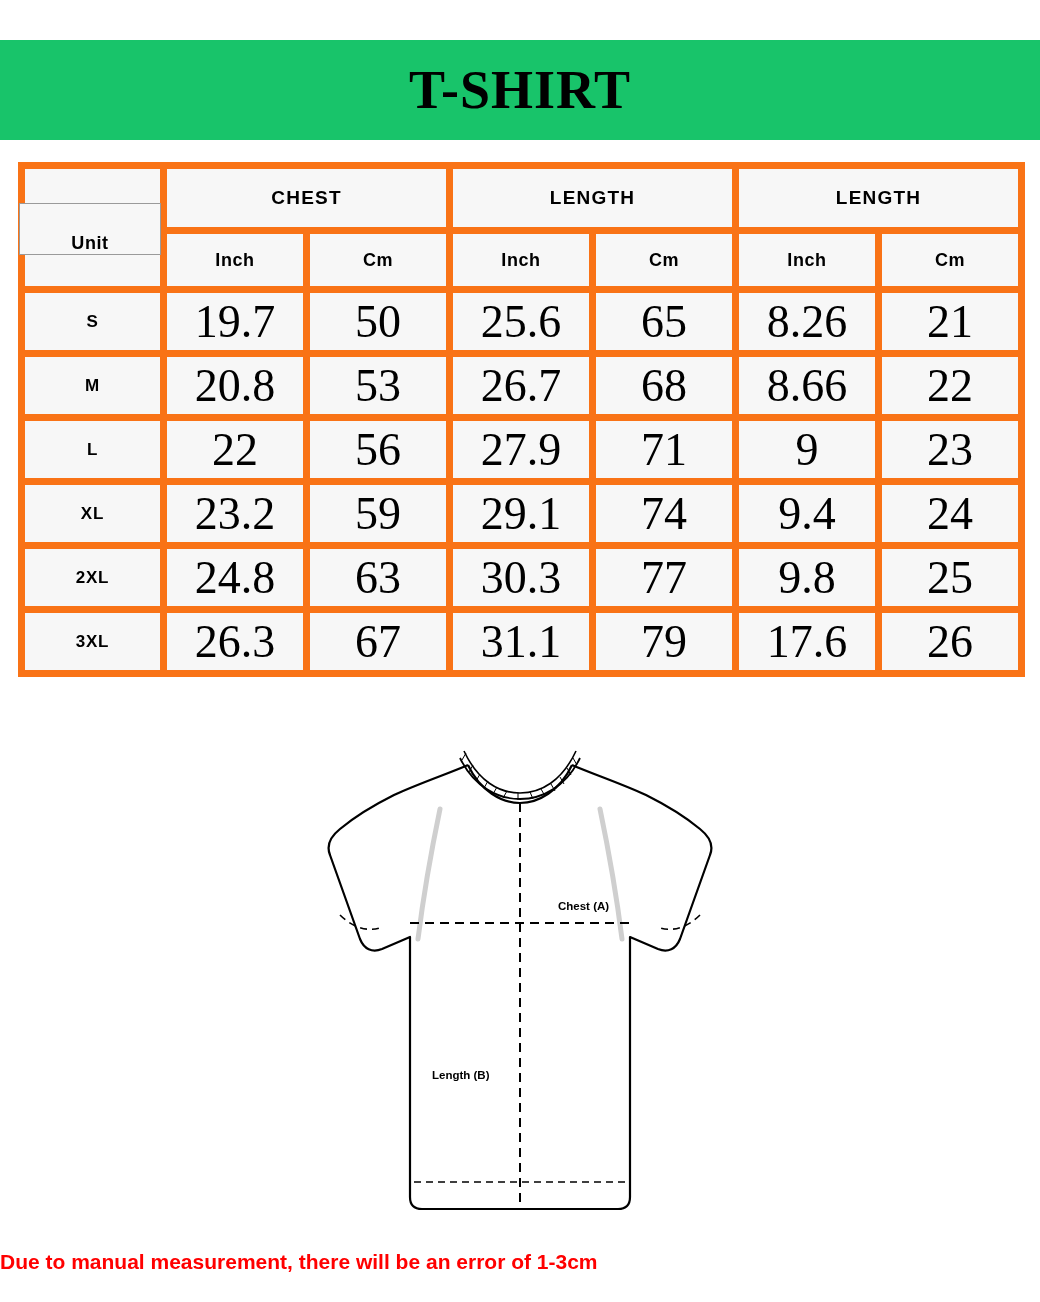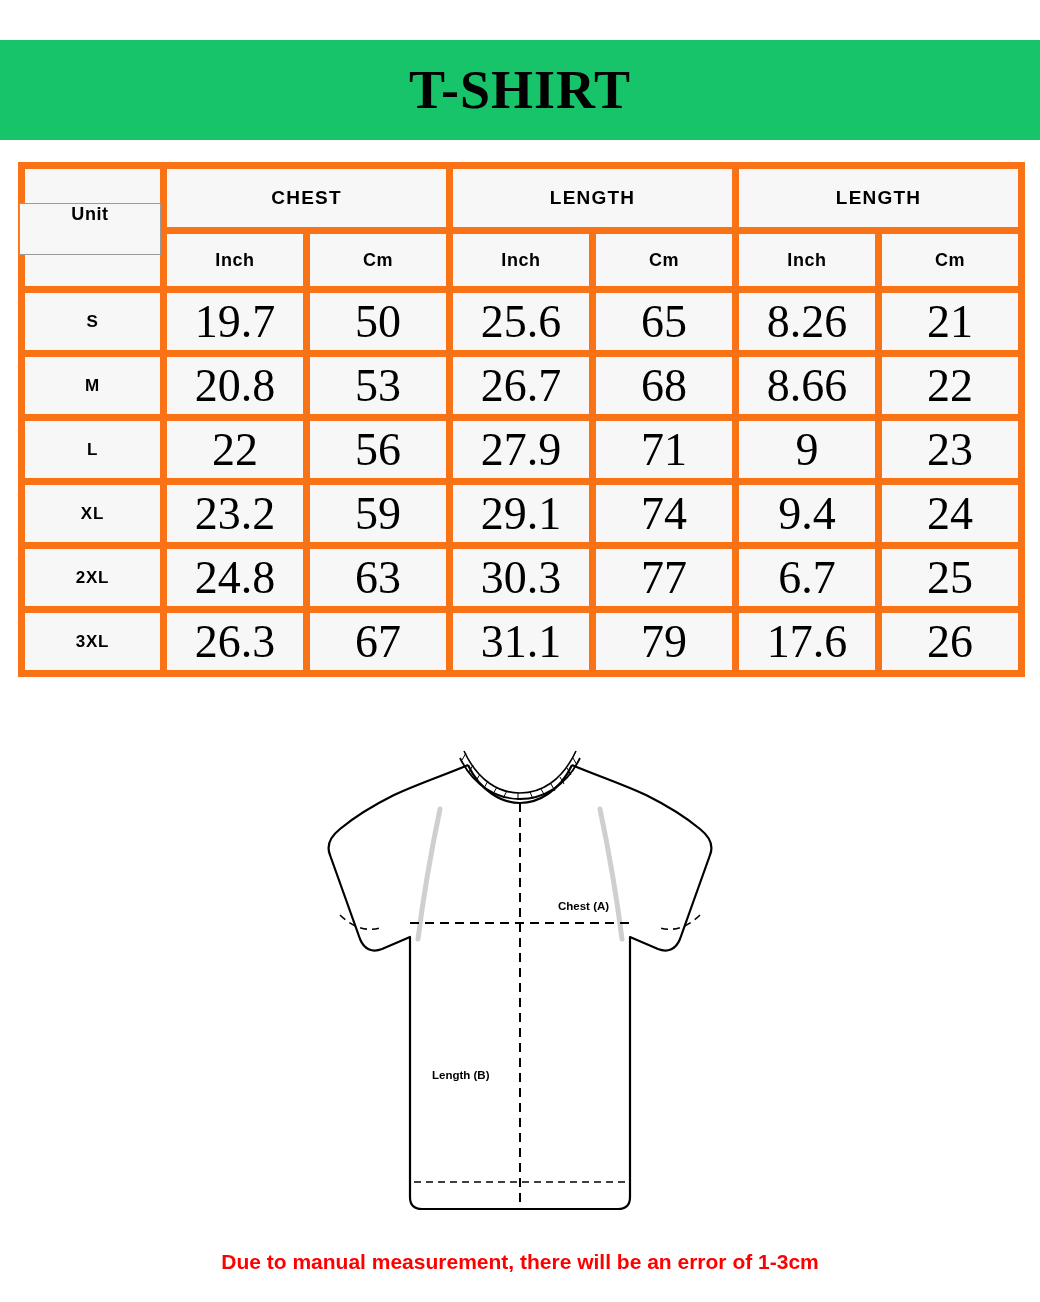--- a/index.html
+++ b/index.html
@@ -103,21 +103,20 @@
     font-weight: 700;
     fill: #000;
   }
 
   
   .footer-note {
     position: absolute;
     left: 0;
     right: 0;
     bottom: 28px;
-    text-align: center;
     font-family: "Liberation Sans", sans-serif;
     font-weight: 700;
     font-size: 21px;
     color: #ff0000;
   }
 </style>
 </head>
 <body>
 
 <div class="banner">
@@ -188,37 +187,37 @@
         <td class="data-cell">74</td>
         <td class="data-cell">9.4</td>
         <td class="data-cell">24</td>
       </tr>
       <tr>
         <td class="row-label">2XL</td>
         <td class="data-cell">24.8</td>
         <td class="data-cell">63</td>
         <td class="data-cell">30.3</td>
         <td class="data-cell">77</td>
-        <td class="data-cell">6.7</td>
+        <td class="data-cell">9.8</td>
         <td class="data-cell">25</td>
       </tr>
       <tr>
         <td class="row-label">3XL</td>
         <td class="data-cell">26.3</td>
         <td class="data-cell">67</td>
         <td class="data-cell">31.1</td>
         <td class="data-cell">79</td>
         <td class="data-cell">17.6</td>
         <td class="data-cell">26</td>
       </tr>
     </tbody>
   </table>
 </div>
 
-<div style="position:absolute; left:19px; top:203px; width:142px; height:52px; display:flex; align-items:flex-start; justify-content:center; background:#f7f7f7; border:1px solid #9a9a9a; box-sizing:border-box;">
+<div style="position:absolute; left:19px; top:203px; width:142px; height:52px; display:flex; align-items:flex-end; justify-content:center; background:#f7f7f7; border:1px solid #9a9a9a; box-sizing:border-box;">
   <span style="font-weight:700; font-size:18px; letter-spacing:0.6px;">Unit</span>
 </div>
 
 <div class="diagram">
   <svg width="460" height="520" viewBox="0 0 460 520" xmlns="http://www.w3.org/2000/svg">
     <g fill="none" stroke="#000000" stroke-width="2.2" stroke-linejoin="round">
 
       <path d="M178,38
                C160,46 130,56 104,68
                C80,80 62,92 50,102

